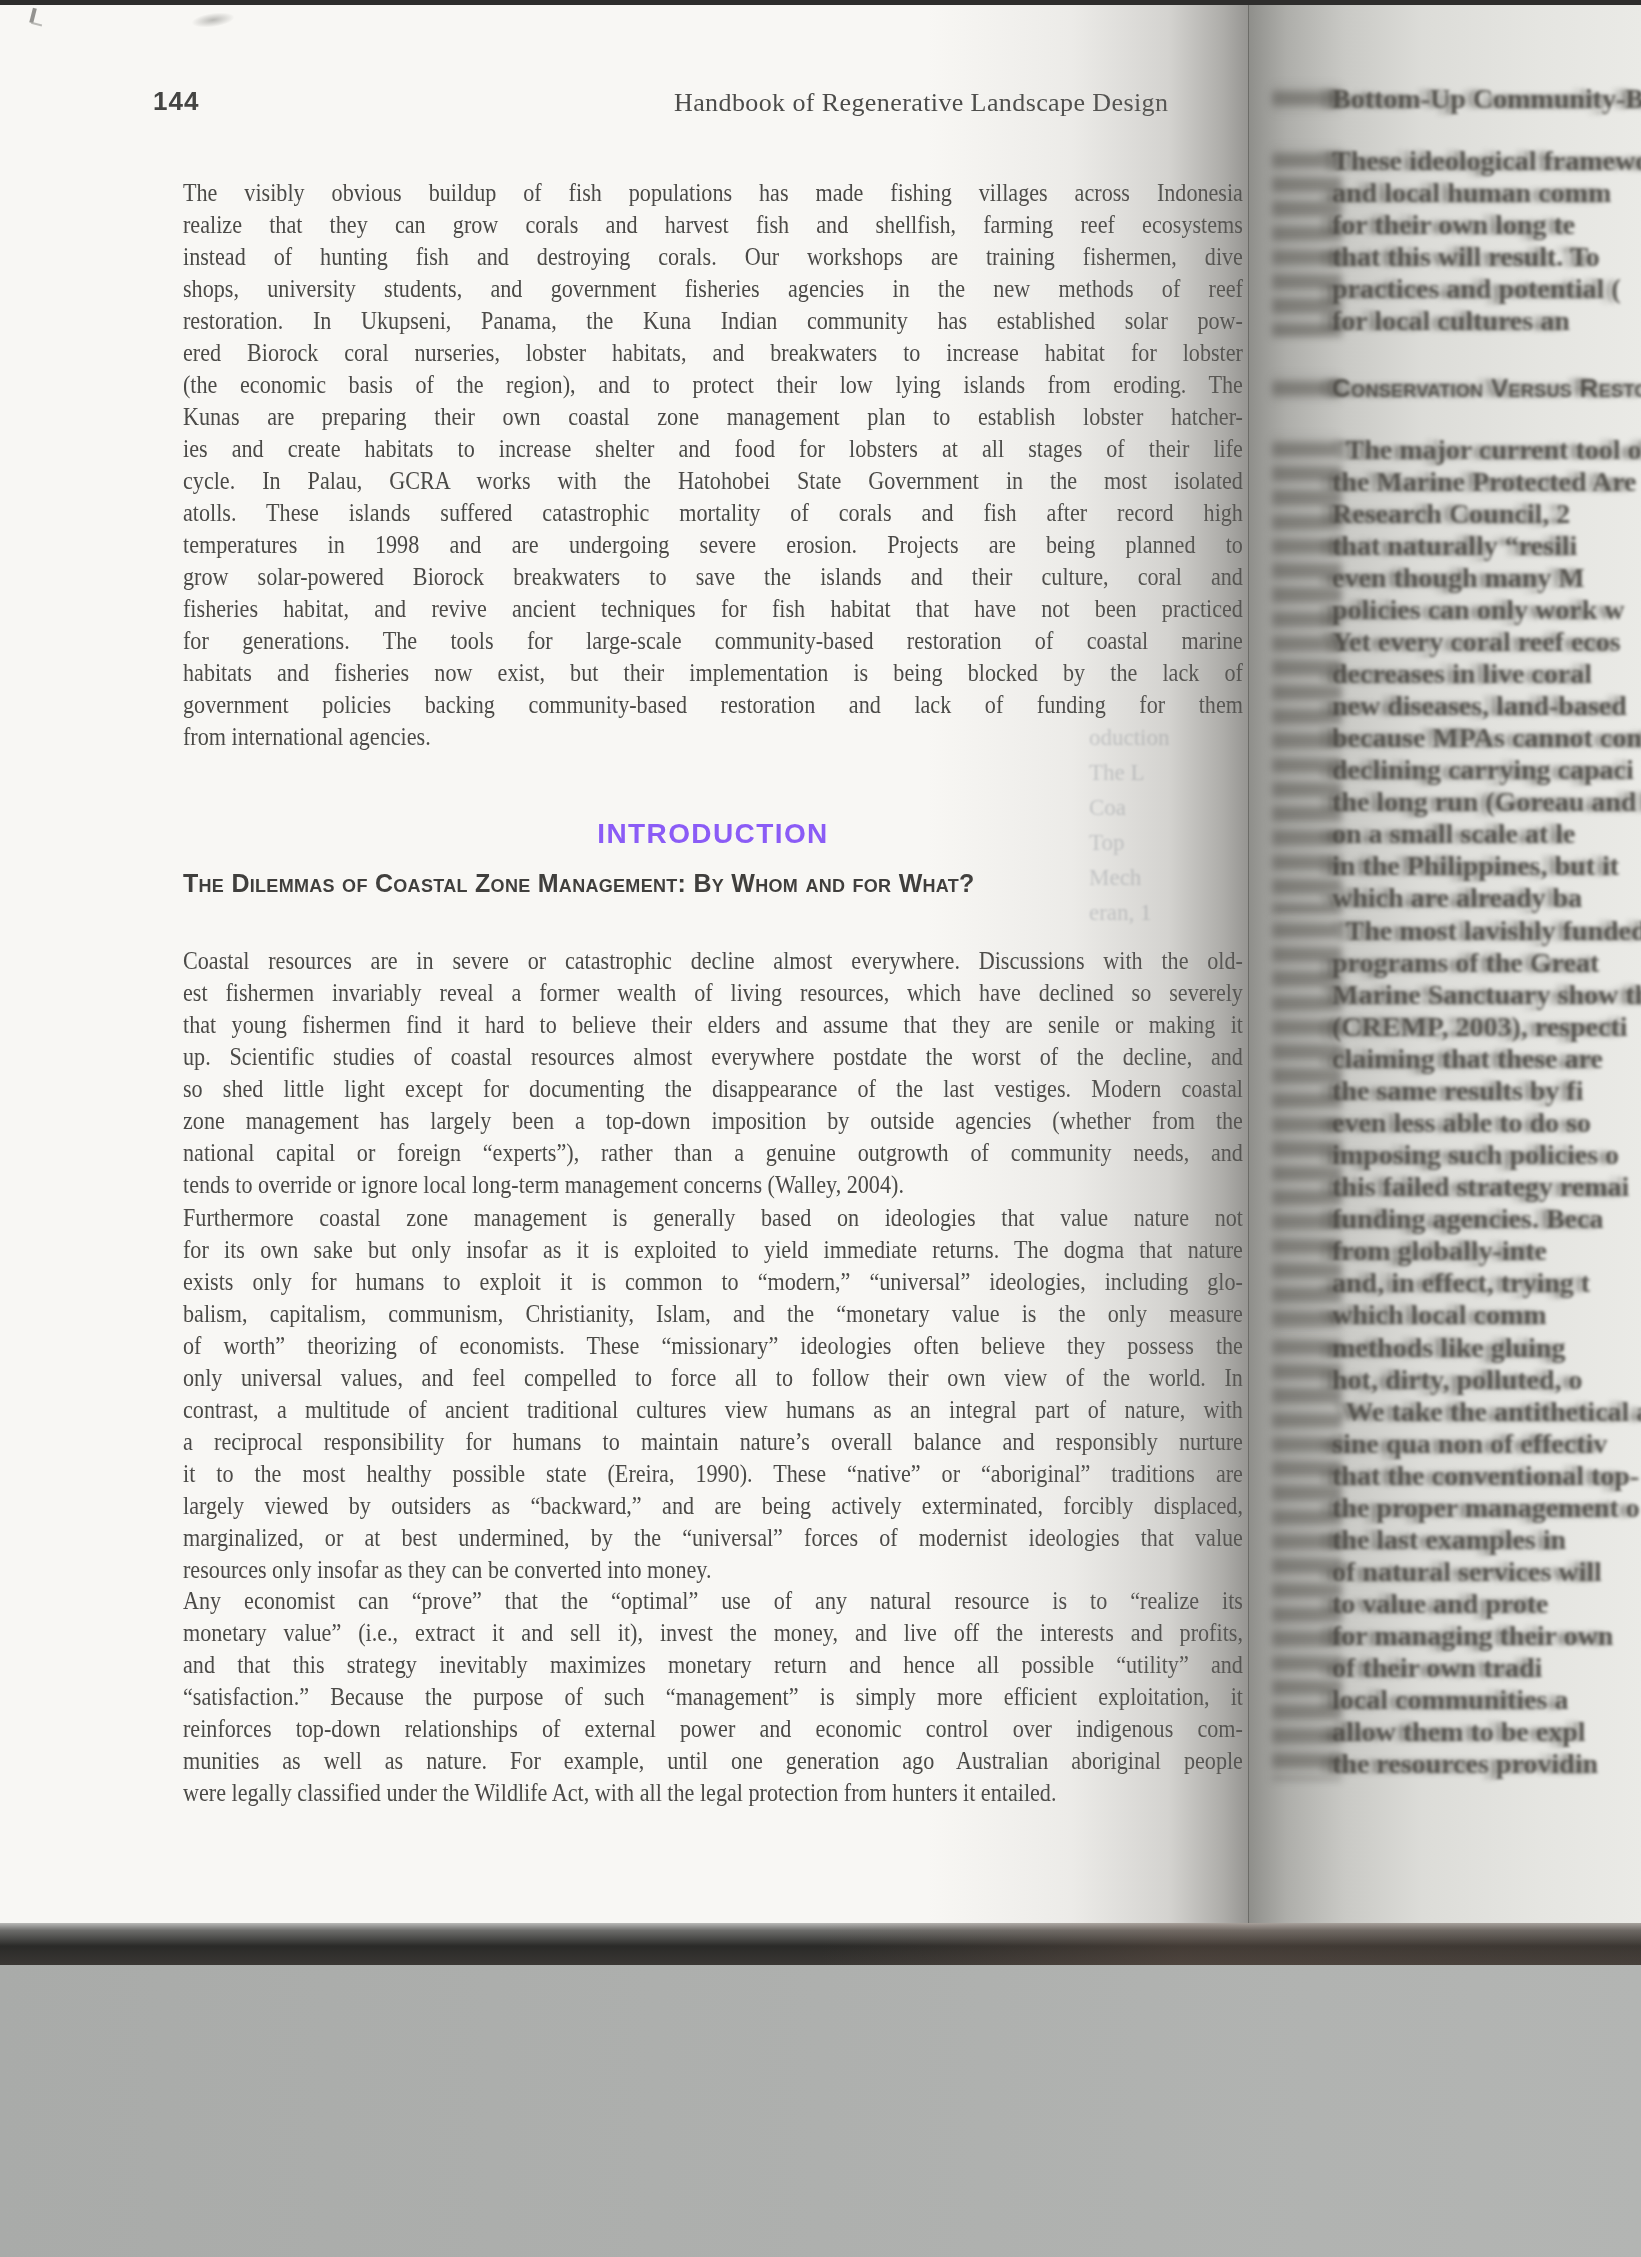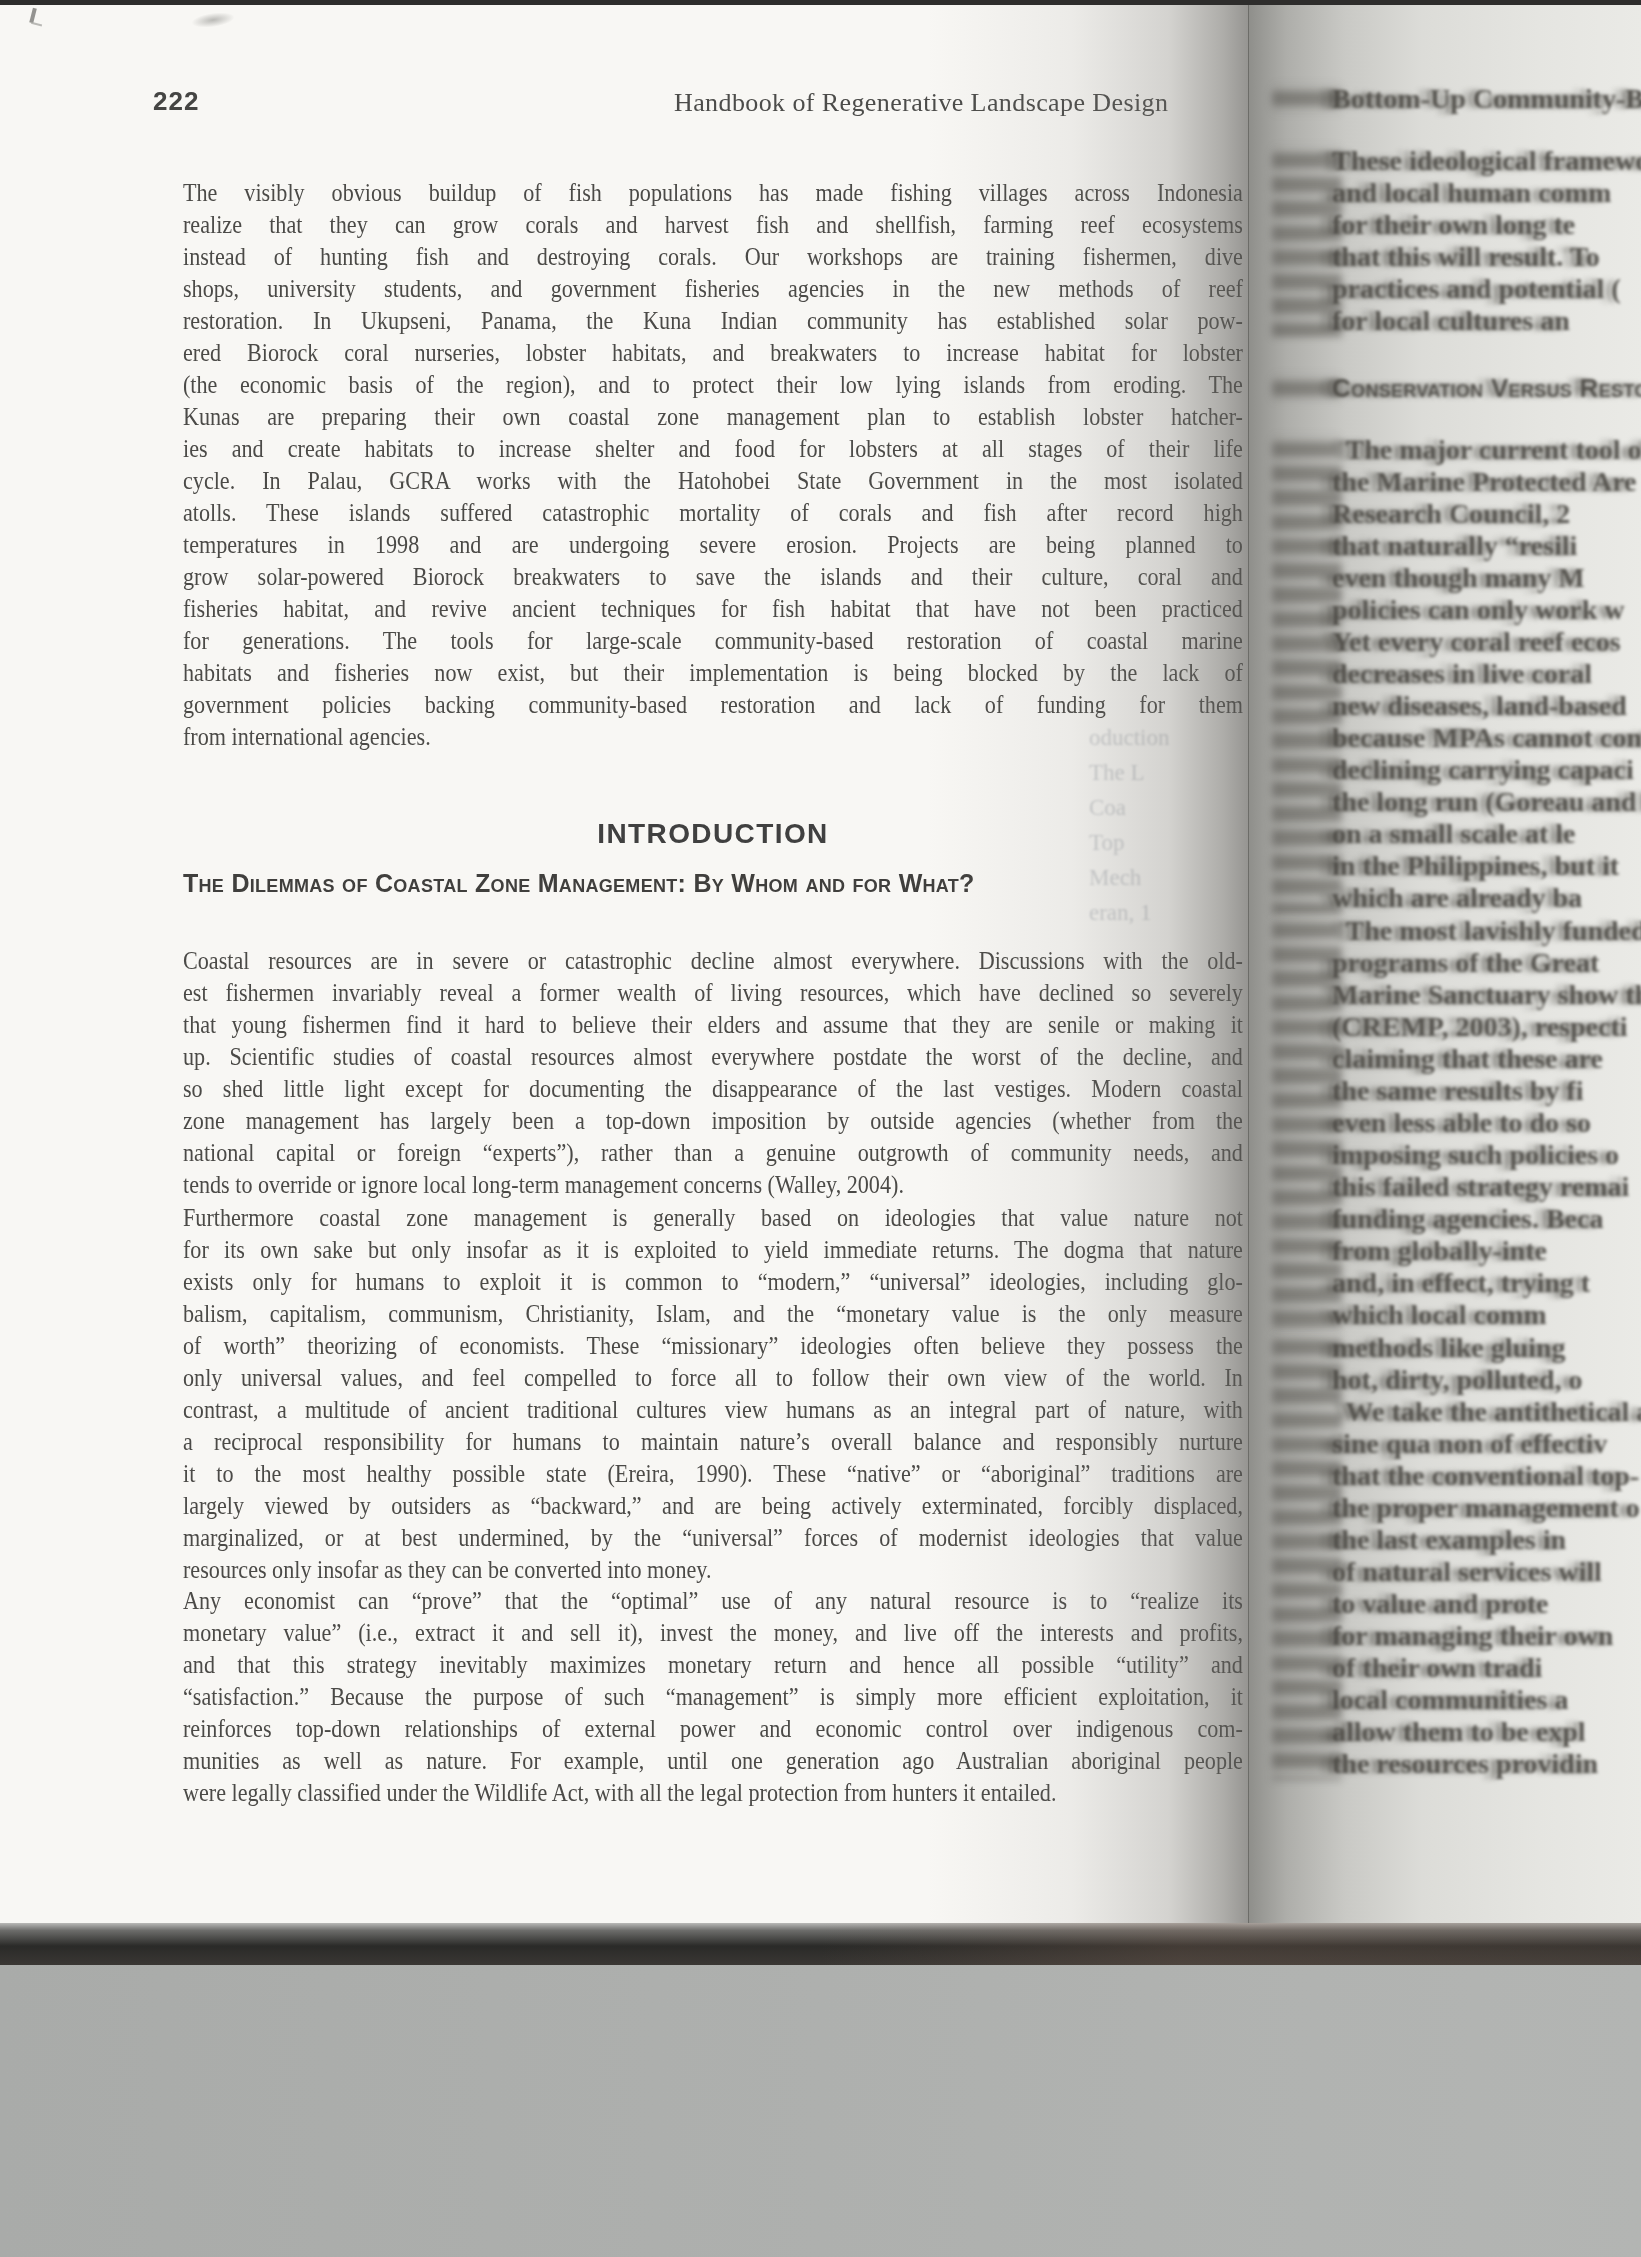--- a/index.html
+++ b/index.html
@@ -21,21 +21,21 @@
     color:#4c4c4a;letter-spacing:0.4px;white-space:nowrap;}
   .para{
     position:absolute;left:183px;width:1197px;
     transform:scaleX(0.8855);transform-origin:0 0;
     font:25px/32px "Liberation Serif",serif;color:#4b4a47;
     text-align:justify;text-align-last:justify;white-space:pre-line;
   }
   .para .last-line{display:block;text-align:left;text-align-last:left;text-indent:0;}
   .para.indent{text-indent:39px;}
   .intro-heading{position:absolute;left:183px;top:817px;width:1060px;text-align:center;
-    font:700 28px/33px "Liberation Sans",sans-serif;letter-spacing:1.4px;color:#404040;}
+    font:700 28px/33px "Liberation Sans",sans-serif;letter-spacing:1.4px;color:#8b5cf6;}
   .sub-heading{position:absolute;left:183px;top:868px;width:1062px;
     font:700 25px/31px "Liberation Sans",sans-serif;font-variant:small-caps;
     letter-spacing:0.3px;color:#403f3d;white-space:nowrap;}
   
   .ghost{position:absolute;left:1089px;top:720px;font:23px/35px "Liberation Serif",serif;
     color:#7b828c;opacity:.33;filter:blur(1.2px);white-space:pre;z-index:2;}
   
   .gutter-overlay{position:absolute;left:927px;top:0;width:322px;height:1924px;z-index:5;pointer-events:none;
     background:linear-gradient(to right, rgba(130,129,125,0) 0%, rgba(130,129,125,.10) 45%,
       rgba(118,117,113,.28) 75%, rgba(100,99,95,.50) 92%, rgba(88,87,84,.62) 100%);}
@@ -66,21 +66,21 @@
 </style>
 </head>
 <body>
 
 <div class="canvas">
 
   <div class="top-strip"></div>
   <div class="pencil-mark"></div>
   <div class="smudge"></div>
 
-  <div class="page-number">222</div>
+  <div class="page-number">144</div>
   <div class="running-head">Handbook of Regenerative Landscape Design</div>
 
   <div class="para" style="top:145px">
     <span>The visibly obvious buildup of fish populations has made fishing villages across Indonesia
 realize that they can grow corals and harvest fish and shellfish, farming reef ecosystems
 instead of hunting fish and destroying corals. Our workshops are training fishermen, dive
 shops, university students, and government fisheries agencies in the new methods of reef
 restoration. In Ukupseni, Panama, the Kuna Indian community has established solar pow-
 ered Biorock coral nurseries, lobster habitats, and breakwaters to increase habitat for lobster
 (the economic basis of the region), and to protect their low lying islands from eroding. The

